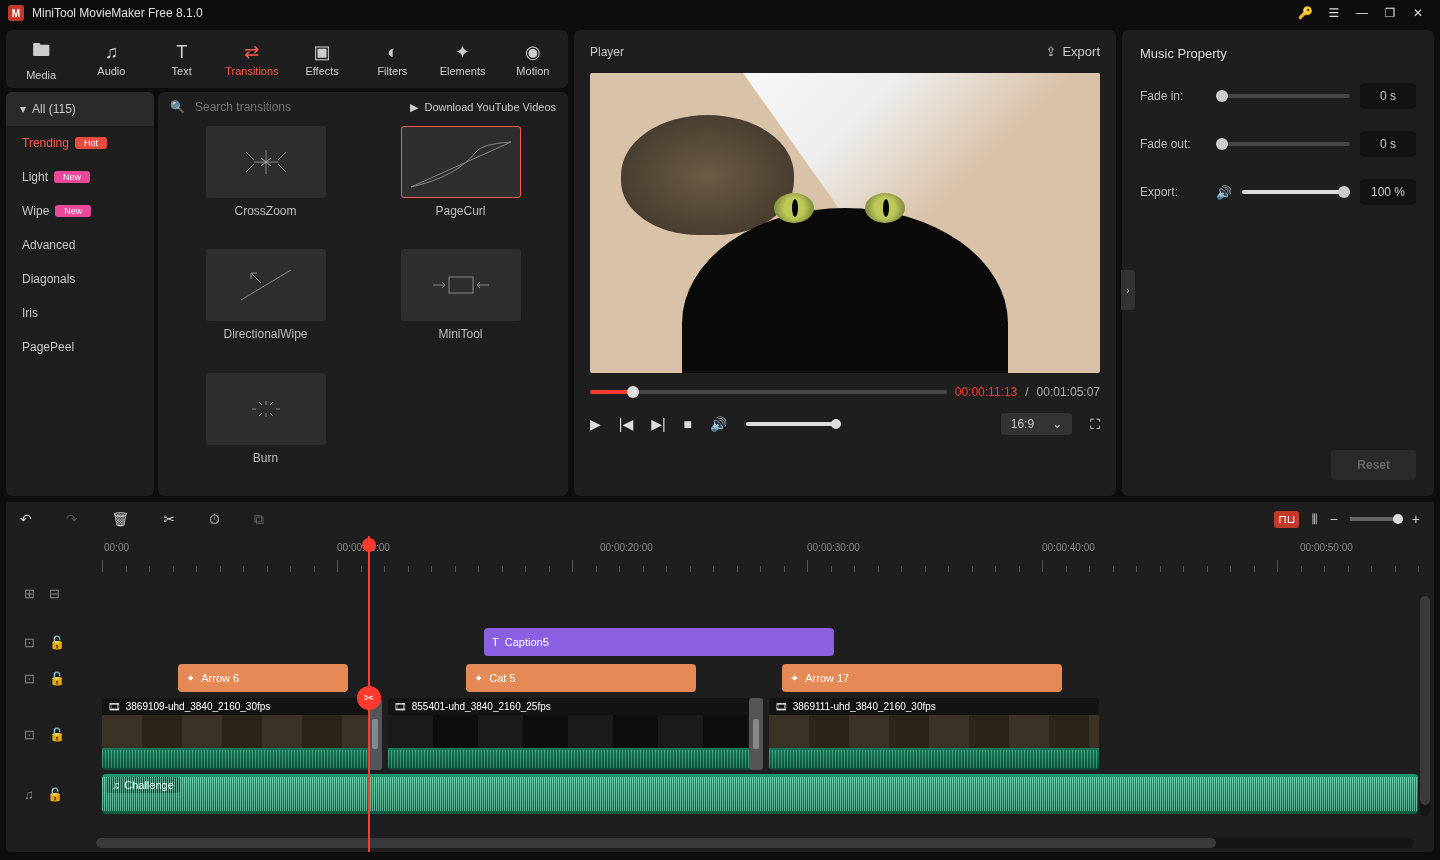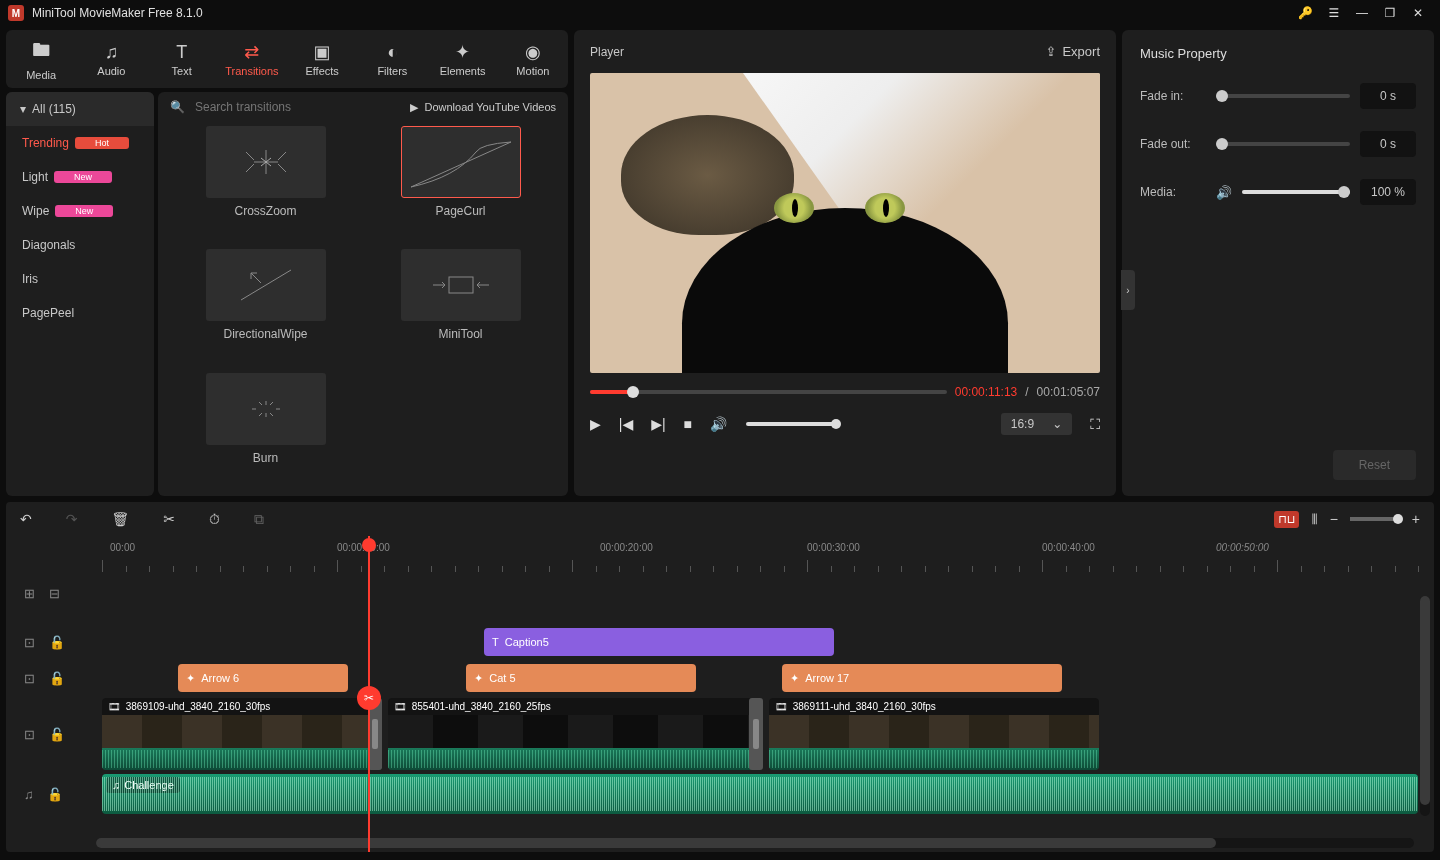--- a/index.html
+++ b/index.html
@@ -17,21 +17,21 @@
 .tabs { display: flex; background: #1e1e1e; border-radius: 6px; height: 58px; align-items: center; }
 .tab { flex:1; text-align:center; cursor:pointer; color:#ccc; font-size:11px; }
 .tab.active { color:#ff5a4c; }
 .tab .ticon { font-size:18px; display:block; margin-bottom:2px; }
 
 .browser { flex:1; display:flex; gap:4px; margin-top:4px; min-height:0; }
 .cat-col { width:148px; background:#1e1e1e; border-radius:6px; overflow-y:auto; }
 .cat-head { padding:10px 14px; background:#2a2a2a; font-size:12px; display:flex; align-items:center; gap:6px;}
 .cat-item { padding:10px 16px; font-size:12px; cursor:pointer; display:flex; align-items:center; gap:6px;}
 .cat-item.active { color:#ff5a4c; }
-.badge { font-size:9px; padding:1px 20px; border-radius:3px; color:#fff; }
+.badge { font-size:9px; padding:1px 9px; border-radius:3px; color:#fff; }
 .badge.hot { background:#e74c3c; }
 .badge.new { background:#ec4899; }
 
 .thumb-col { flex:1; background:#1e1e1e; border-radius:6px; display:flex; flex-direction:column; min-height:0;}
 .search-row { display:flex; align-items:center; padding:8px 12px; gap:10px; }
 .search-row input { flex:0 0 180px; background:transparent; border:none; color:#aaa; font-size:12px; outline:none;}
 .search-row .dlink { margin-left:auto; font-size:11px; color:#ccc; cursor:pointer; display:flex; gap:6px; align-items:center;}
 .thumbs { flex:1; overflow-y:auto; padding:4px 30px 10px 30px; display:grid; grid-template-columns:1fr 1fr; gap:10px 40px; }
 .thumb { text-align:center; }
 .thumb .box { width:120px; height:72px; background:#2e2e2e; border-radius:3px; margin:0 auto 6px; display:flex; align-items:center; justify-content:center; position:relative;}
@@ -65,21 +65,21 @@
 .prop-col { flex:1; background:#1e1e1e; border-radius:6px; padding:16px 18px; position:relative; display:flex; flex-direction:column;}
 .prop-col h3 { font-size:13px; font-weight:normal; color:#ddd; margin-bottom:22px;}
 .prop-row { display:flex; align-items:center; margin-bottom:22px; gap:10px;}
 .prop-row .plabel { width:66px; font-size:12px; color:#bbb;}
 .prop-row .pslider { flex:1; height:4px; background:#444; border-radius:2px; position:relative;}
 .prop-row .pslider .pk { position:absolute; left:0; top:-4px; width:12px; height:12px; background:#ccc; border-radius:50%;}
 .prop-row .pslider.full .pk { left:calc(100% - 12px);}
 .prop-row .pslider.full::before{content:"";position:absolute;inset:0;background:#ddd;border-radius:2px;}
 .prop-row .pval { width:56px; background:#121212; text-align:center; padding:6px 0; border-radius:4px; font-size:12px;}
 .prop-col .collapse { position:absolute; left:-1px; top:240px; width:14px; height:40px; background:#333; border-radius:0 4px 4px 0; display:flex;align-items:center;justify-content:center; font-size:10px; cursor:pointer;}
-.prop-col .reset { margin-top:auto; align-self:flex-end; background:#2a2a2a; color:#666; padding:8px 26px; border-radius:4px; font-size:12px;}
+.prop-col .reset { margin-top:auto; align-self:flex-end; background:#2a2a2a; color:#666; padding:8px 26px; border-radius:4px; font-size:12px;font-weight:bold;}
 
 .tool-row { height:34px; background:#1e1e1e; margin:6px 6px 0; border-radius:4px 4px 0 0; display:flex; align-items:center; padding:0 14px; gap:34px;}
 .tool-row .tico { cursor:pointer; color:#ccc; font-size:14px;}
 .tool-row .right { margin-left:auto; display:flex; align-items:center; gap:12px;}
 .tool-row .zoom { width:50px; height:4px; background:#666; position:relative;}
 .tool-row .zoom .zk{position:absolute;right:-3px;top:-3px;width:10px;height:10px;background:#ddd;border-radius:50%;}
 .magnet{background:#c0392b;border-radius:3px;padding:2px 4px;color:#fff;font-size:11px;}
 
 .timeline { margin:0 6px 6px; background:#1e1e1e; border-radius:0 0 4px 4px; position:relative; height:316px; overflow:hidden;}
 .ruler { height:40px; position:relative; margin-left:86px;}
@@ -158,20 +158,23 @@
             </div>
             <div class="cat-item">
               <span>Light</span>
               <span class="badge new">New</span>
             </div>
             <div class="cat-item">
               <span>Wipe</span>
               <span class="badge new">New</span>
             </div>
             <div class="cat-item">
+              <span>Advanced</span>
+            </div>
+            <div class="cat-item">
               <span>Diagonals</span>
             </div>
             <div class="cat-item">
               <span>Iris</span>
             </div>
             <div class="cat-item">
               <span>PagePeel</span>
             </div>
           </div>
       </div>
@@ -285,21 +288,21 @@
       <div class="pval">0 s</div>
     </div>
     <div class="prop-row">
       <span class="plabel">Fade out:</span>
       <div class="pslider">
           <div class="pk"></div>
         </div>
       <div class="pval">0 s</div>
     </div>
     <div class="prop-row">
-      <span class="plabel">Media:</span>
+      <span class="plabel">Export:</span>
       <span style="font-size:13px">🔊</span>
       <div class="pslider full">
           <div class="pk"></div>
         </div>
       <div class="pval">100 %</div>
     </div>
     <div class="collapse">›</div>
     <div class="reset">Reset</div>
   </div>
 </div>
@@ -317,26 +320,26 @@
     <span class="tico">−</span>
     <div class="zoom">
         <div class="zk"></div>
       </div>
     <span class="tico">+</span>
   </div>
 </div>
 
 <div class="timeline">
   <div class="ruler" id="ruler">
-      <span class="tick" style="left: 18px;">00:00</span>
+      <span class="tick" style="left: 12px;">00:00</span>
       <span class="tick" style="left: 245px;">00:00:10:00</span>
       <span class="tick" style="left: 508px;">00:00:20:00</span>
       <span class="tick" style="left: 715px; text-align: center;">00:00:30:00</span>
       <span class="tick" style="left: 950px;">00:00:40:00</span>
-      <span class="tick" style="left: 1124px; font-style: italic;">00:00:50:00</span>
+      <span class="tick" style="left: 1208px;">00:00:50:00</span>
       <div class="minor" style="left: 10px; height: 12px;"></div>
       <div class="minor" style="left: 33.5px; height: 6px;"></div>
       <div class="minor" style="left: 57px; height: 6px;"></div>
       <div class="minor" style="left: 80.5px; height: 6px;"></div>
       <div class="minor" style="left: 104px; height: 6px;"></div>
       <div class="minor" style="left: 127.5px; height: 6px;"></div>
       <div class="minor" style="left: 151px; height: 6px;"></div>
       <div class="minor" style="left: 174.5px; height: 6px;"></div>
       <div class="minor" style="left: 198px; height: 6px;"></div>
       <div class="minor" style="left: 221.5px; height: 6px;"></div>

